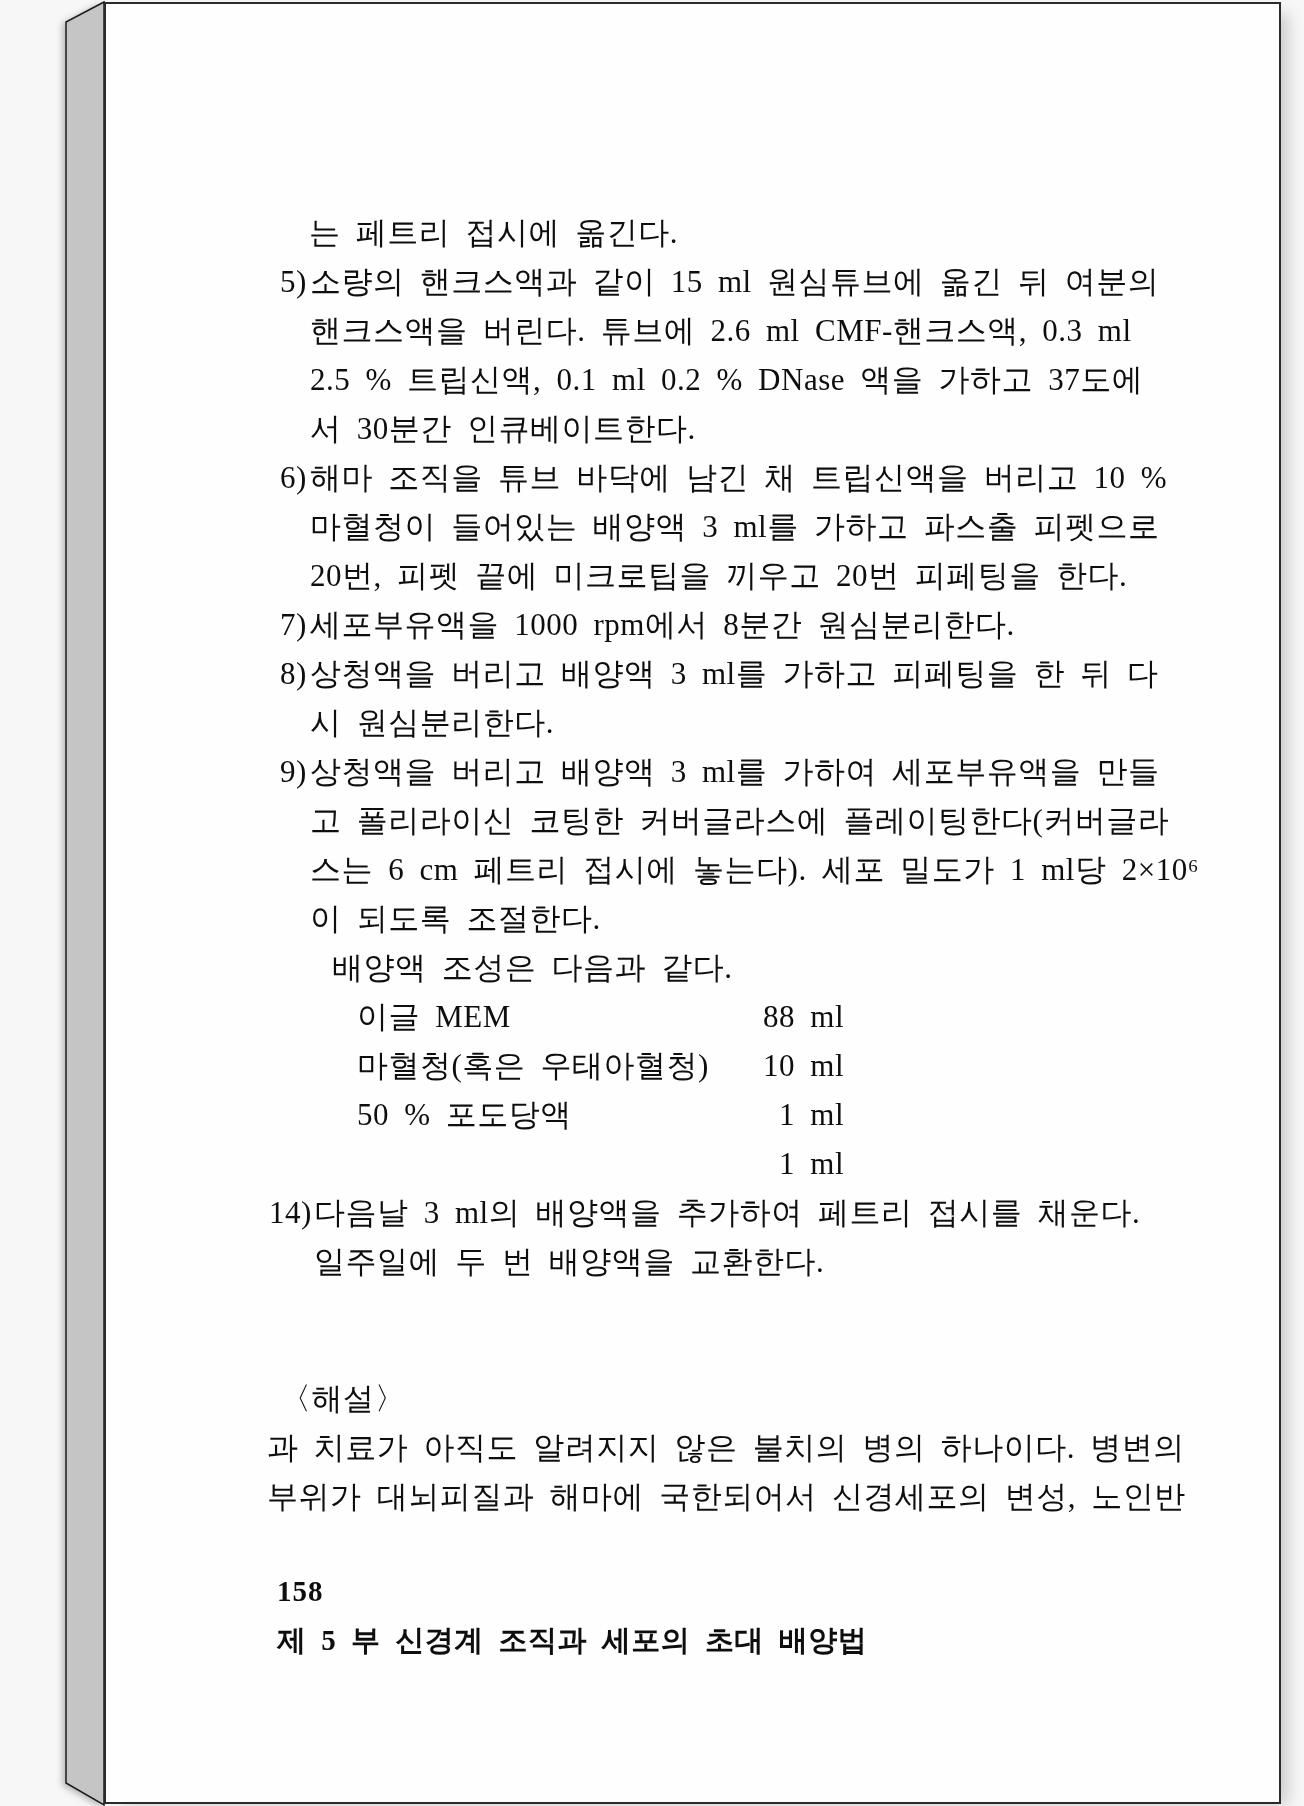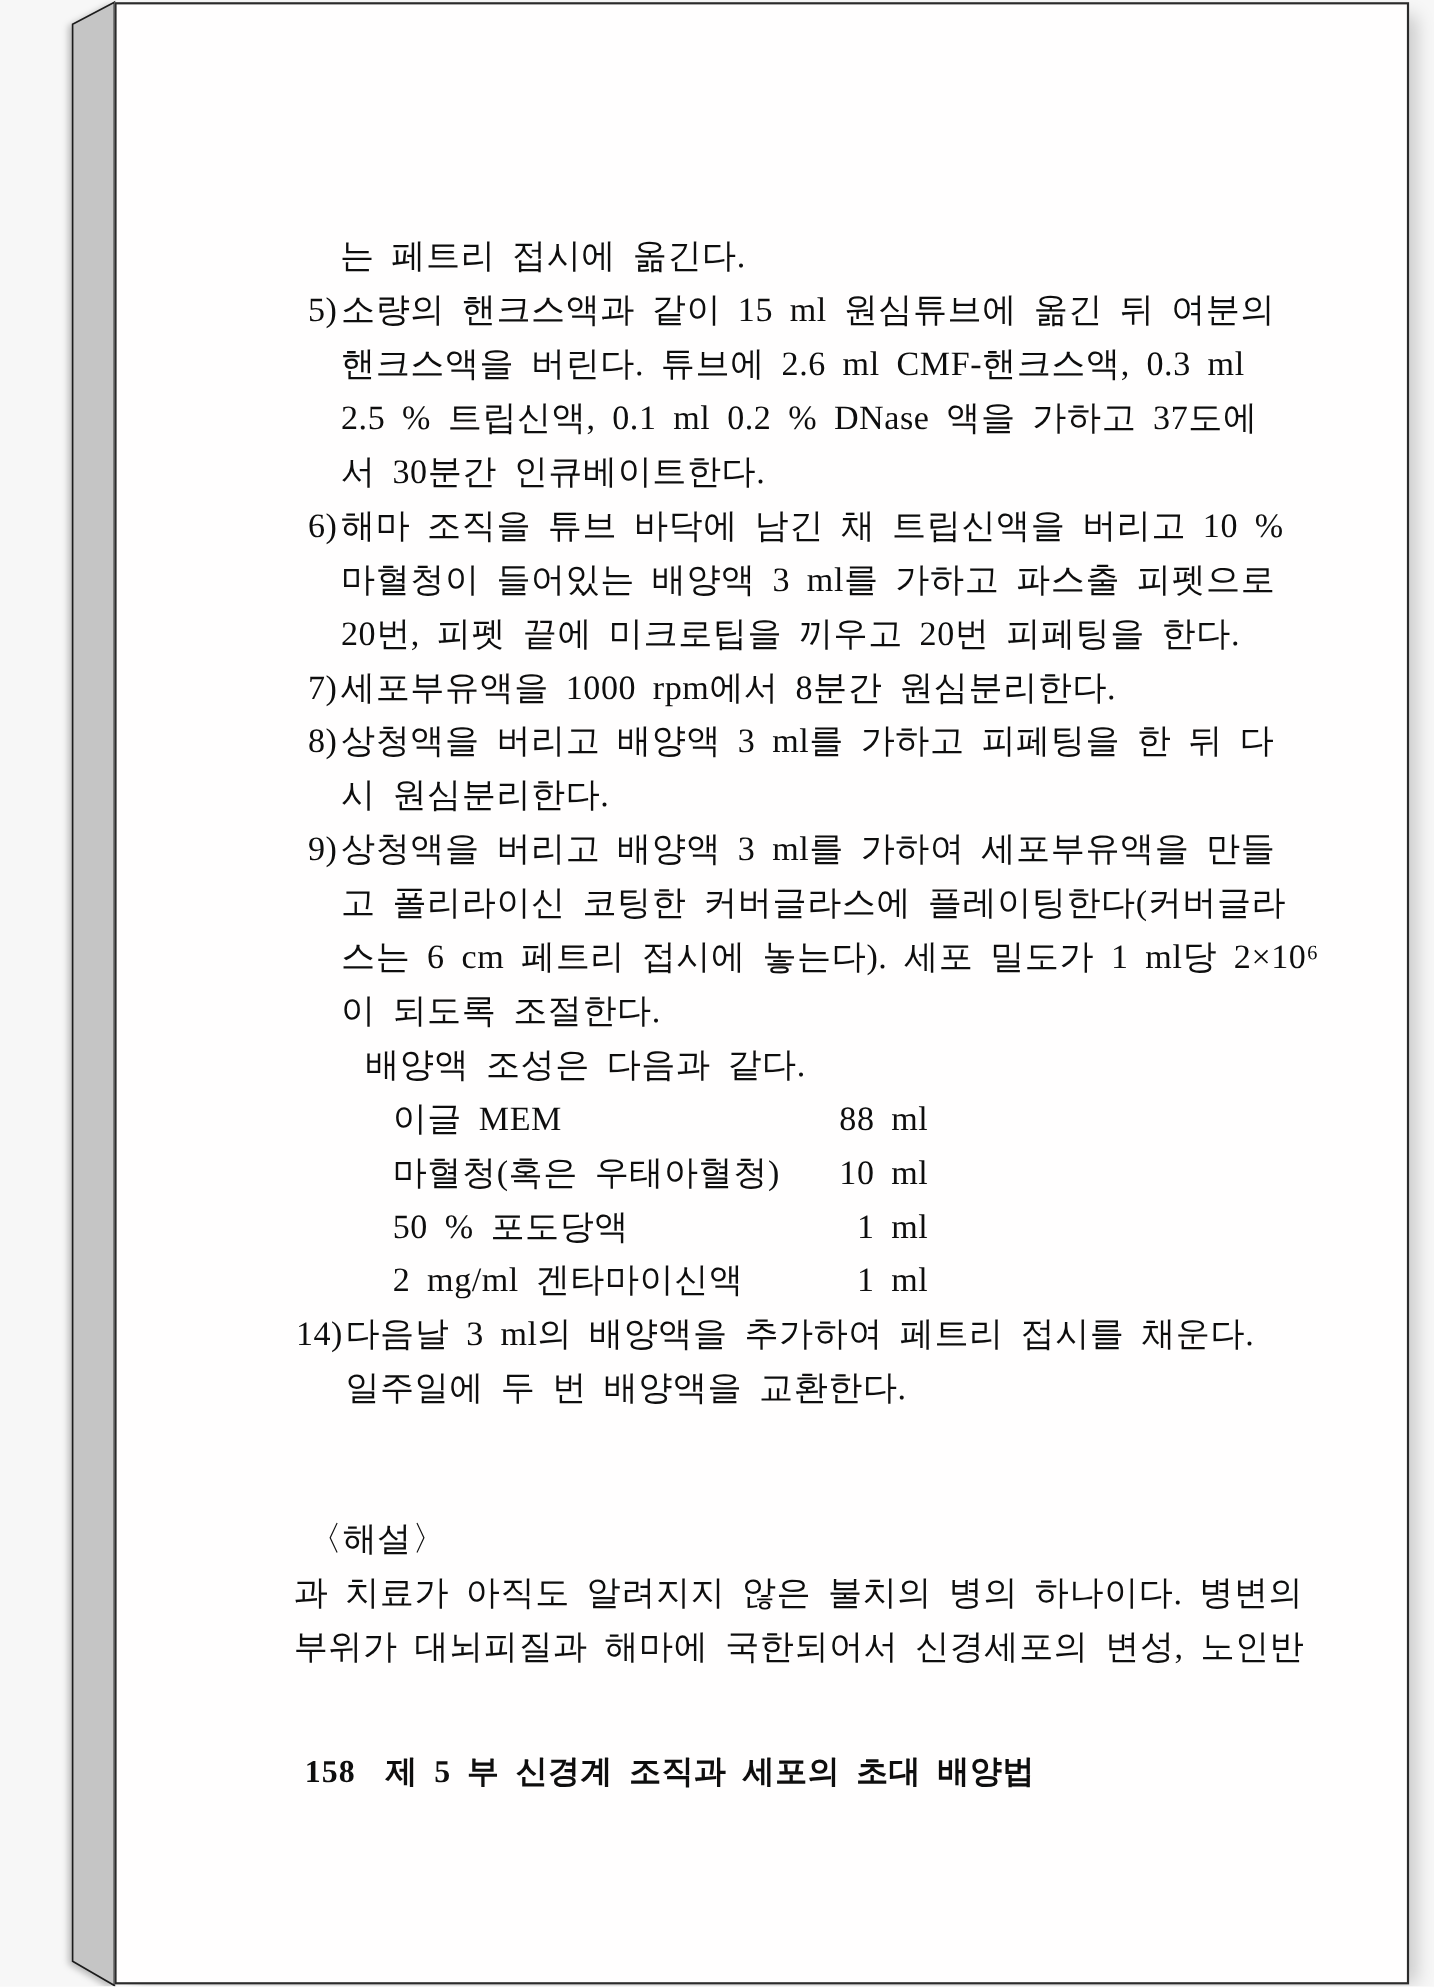--- a/index.html
+++ b/index.html
@@ -26,21 +26,21 @@
   .step{position:relative;padding-left:184px;}
   .step .num{position:absolute;left:154px;top:0;}
   .step10{position:relative;padding-left:188px;}
   .step10 .num{position:absolute;left:143px;top:0;}
   .media-title{padding-left:206px;}
   .media-row{position:relative;padding-left:231px;}
   .media-row .amount{position:absolute;left:400px;top:0;width:318px;text-align:right;}
   .commentary-heading{padding-left:154px;margin-top:88px;}
   .par-first{padding-left:161px;}
   .par{padding-left:141px;}
-  .footer{margin-top:66px;padding-left:151px;display:flex;font-size:29px;}
+  .footer{margin-top:46px;padding-left:151px;display:flex;font-size:29px;flex-direction:column;}
   .footer .pageno{font-weight:bold;margin-right:27px;letter-spacing:1px;}
   .footer .sec-title{font-weight:600;}
 </style>
 </head>
 <body>
 
 <div class="stage">
 
   <svg class="spine-svg" width="1304" height="1806" viewBox="0 0 1304 1806">
     <polygon points="104,2 66,22 66,1783 104,1805" fill="#c5c5c5" stroke="#1c1c1c" stroke-width="1.5" style="filter:drop-shadow(-3px 2px 3px rgba(0,0,0,0.25));"></polygon>
@@ -93,21 +93,20 @@
       </div>
       <div class="line media-row">
         <span>마혈청(혹은 우태아혈청)</span>
         <span class="amount">10 ml</span>
       </div>
       <div class="line media-row">
         <span>50 % 포도당액</span>
         <span class="amount">1 ml</span>
       </div>
       <div class="line media-row">
-        <span>2 mg/ml 겐타마이신액</span>
         <span class="amount">1 ml</span>
       </div>
 
       <div class="step10">
         <span class="num">14)</span>
         <div class="line">다음날 3 ml의 배양액을 추가하여 페트리 접시를 채운다.</div>
         <div class="line">일주일에 두 번 배양액을 교환한다.</div>
       </div>
 
       <div class="line commentary-heading">〈해설〉</div>

